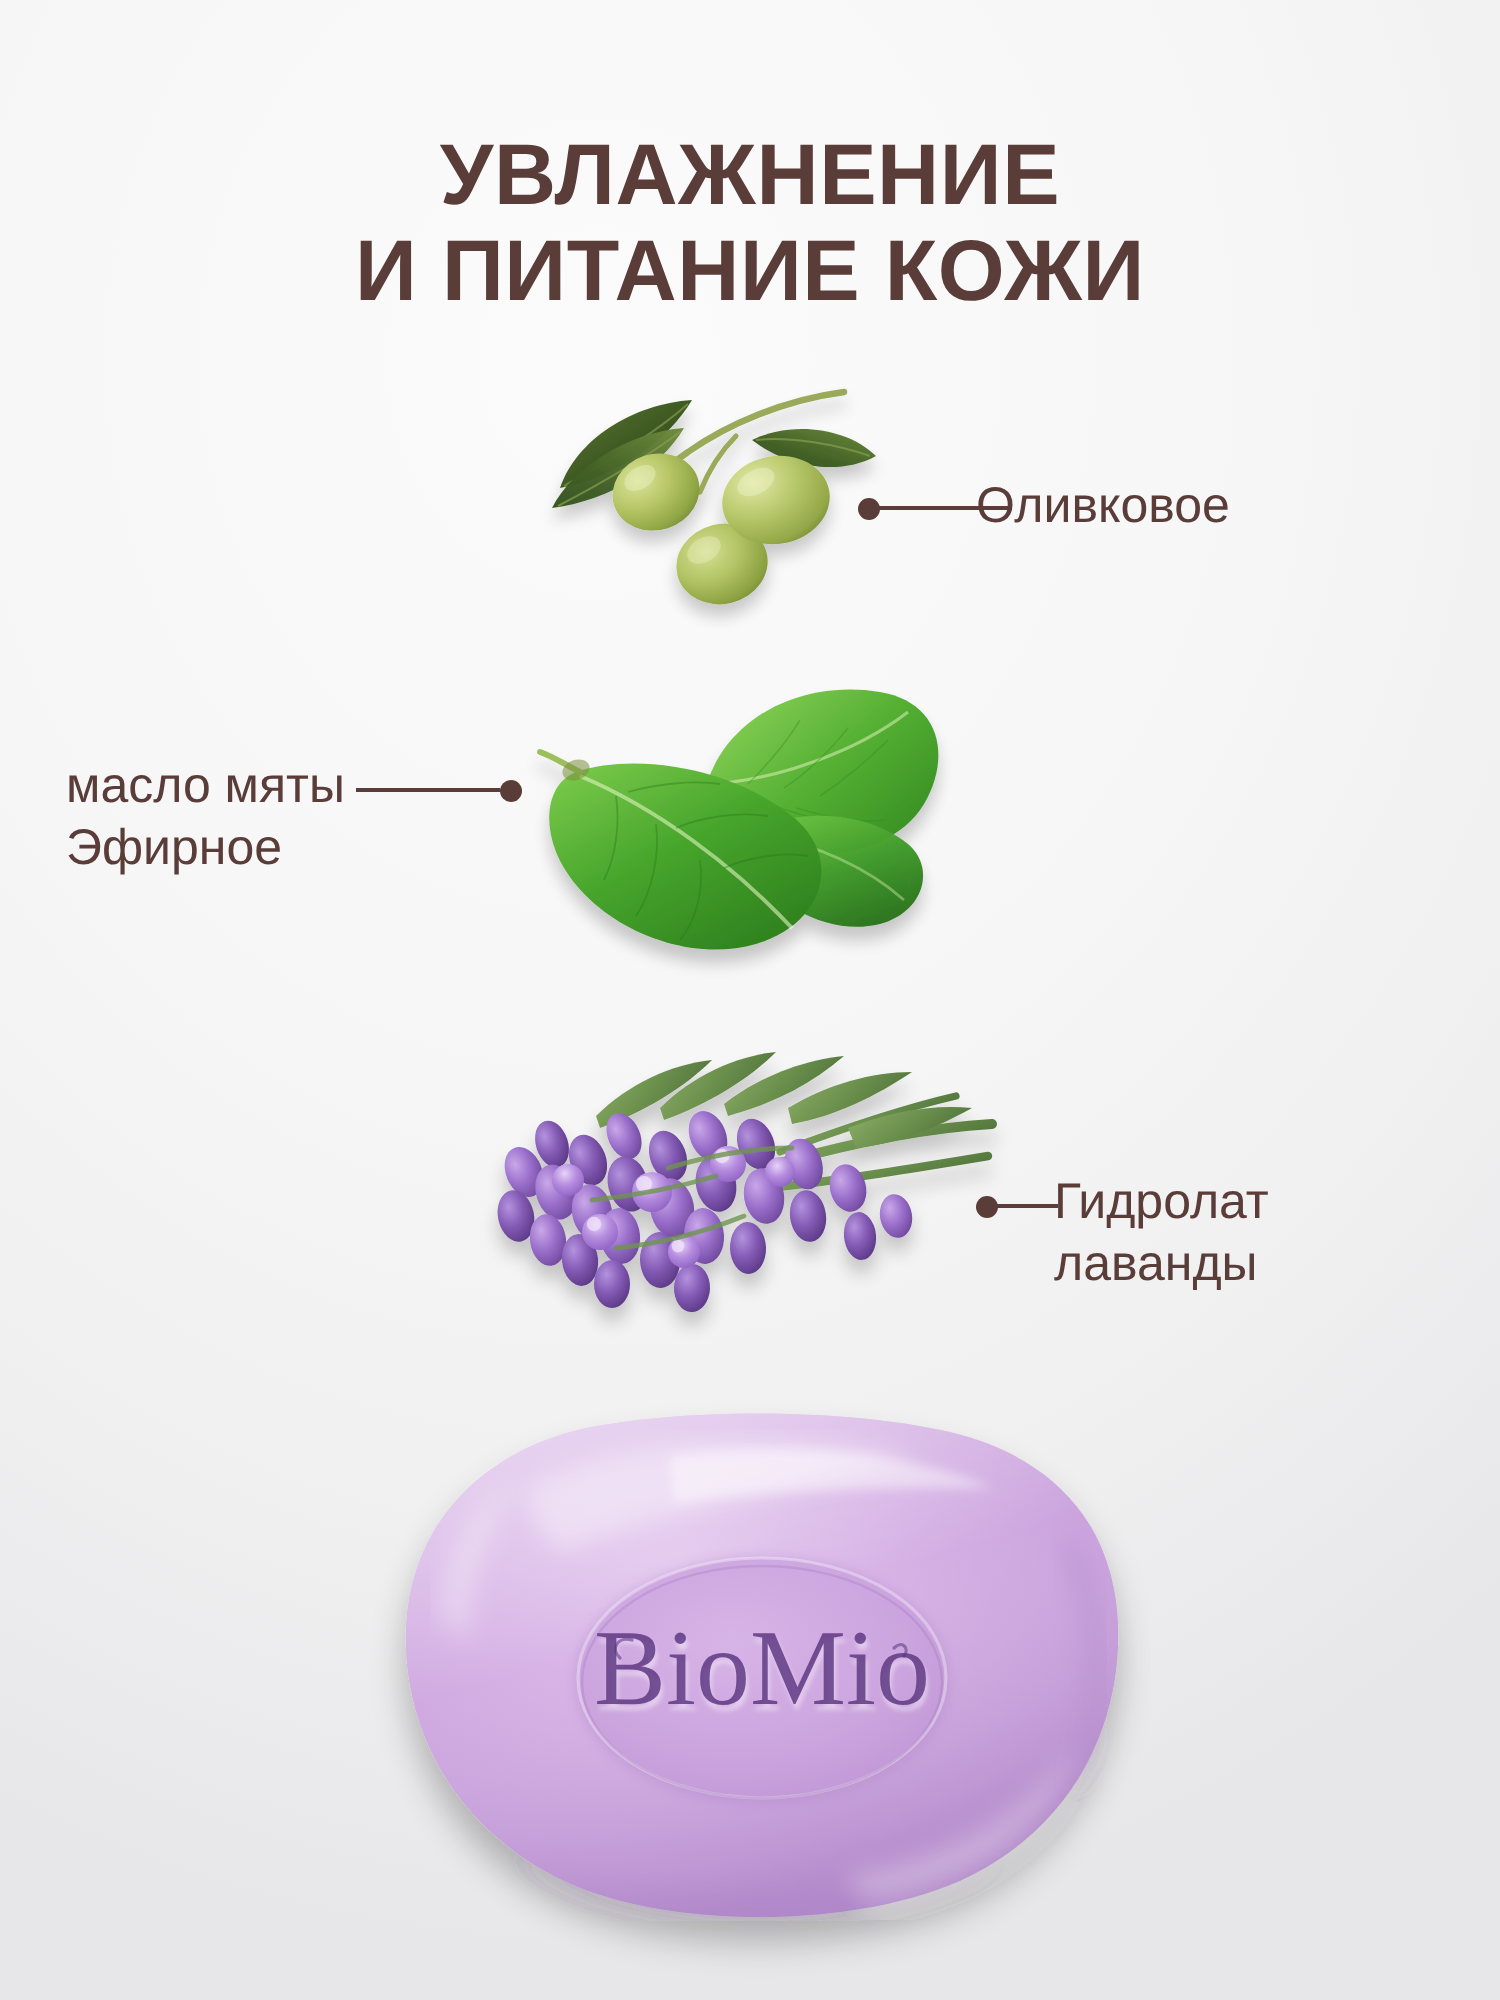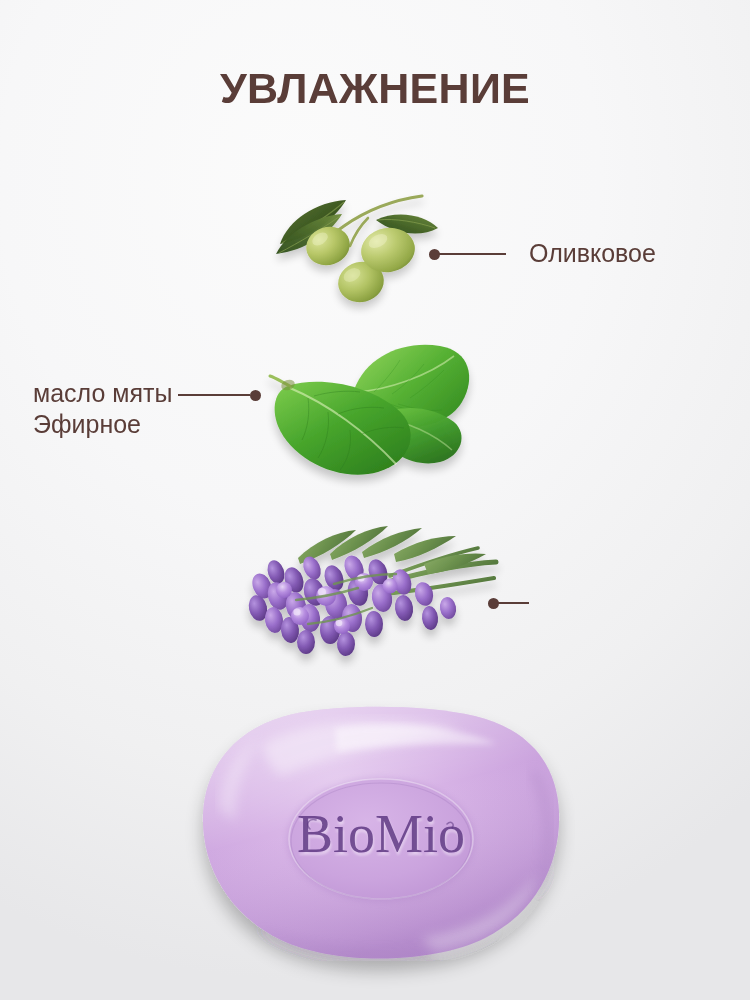--- a/index.html
+++ b/index.html
@@ -67,20 +67,21 @@
   
   #soap-wrap { position:absolute; left:185px; top:700px; width:390px; height:300px; }
 </style>
 </head>
 <body>
 
 <div id="page">
 
   <h1 id="title">
     <span class="tline">УВЛАЖНЕНИЕ</span>
+    <span class="tline">И ПИТАНИЕ КОЖИ</span>
   </h1>
 
   <div class="art" id="olive-art" style="left:272px; top:190px;">
     <svg width="170" height="115" viewBox="0 0 170 115">
       <defs>
         <linearGradient id="olvLeafA" x1="0" y1="0" x2="1" y2="1">
           <stop offset="0" stop-color="#5d7a33"></stop>
             <stop offset="0.5" stop-color="#3f5a23"></stop>
             <stop offset="1" stop-color="#2c451a"></stop>
         </linearGradient>
@@ -144,21 +145,21 @@
         <ellipse cx="106" cy="51" rx="10" ry="6" fill="#f0f4cd" opacity="0.42" transform="rotate(-28 106 51)"></ellipse>
       </g>
     </svg>
   </div>
 
   <div class="conn" style="left:429px; top:253px; width:80px;">
     <span class="dot" style="left:0;"></span>
     <span class="bar" style="left:9px; width:68px;"></span>
   </div>
 
-  <div class="callout" style="left:529px; top:238px;">
+  <div class="callout" style="left:488px; top:238px;">
     <span class="cline">Оливковое</span>
   </div>
 
   <div class="art" id="mint-art" style="left:262px; top:338px;">
     <svg width="215" height="150" viewBox="0 0 215 150">
       <defs>
         <linearGradient id="mintA" x1="0.1" y1="0" x2="0.9" y2="1">
           <stop offset="0" stop-color="#79c94a"></stop>
             <stop offset="0.45" stop-color="#47a52c"></stop>
             <stop offset="1" stop-color="#2c7d1c"></stop>
@@ -333,20 +334,24 @@
         </g>
       </g>
     </svg>
   </div>
 
   <div class="conn" style="left:488px; top:602px; width:44px;">
     <span class="dot" style="left:0;"></span>
     <span class="bar" style="left:9px; width:32px;"></span>
   </div>
 
+  <div class="callout" style="left:527px; top:586px;">
+    <span class="cline">Гидролат</span>
+    <span class="cline">лаванды</span>
+  </div>
 
   <div id="soap-wrap">
     <svg width="390" height="300" viewBox="0 0 390 300">
       <defs>
         <radialGradient id="soapBody" cx="0.38" cy="0.3" r="0.86">
           <stop offset="0" stop-color="#e0c2ec"></stop>
           <stop offset="0.35" stop-color="#d4aee4"></stop>
           <stop offset="0.7" stop-color="#c79ddb"></stop>
           <stop offset="1" stop-color="#b288cc"></stop>
         </radialGradient>

